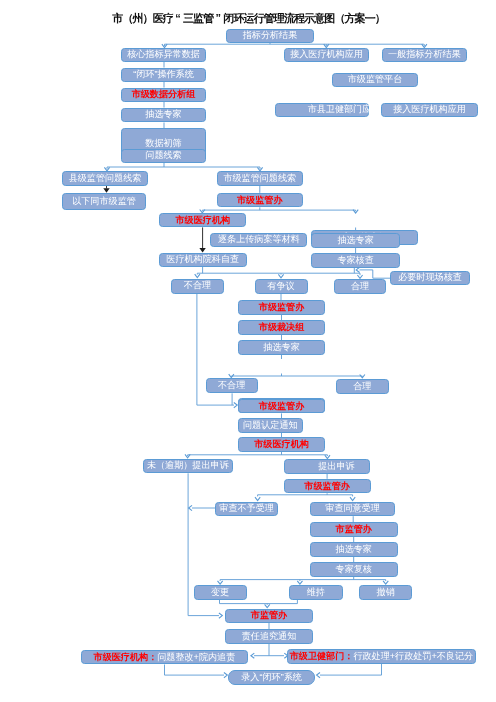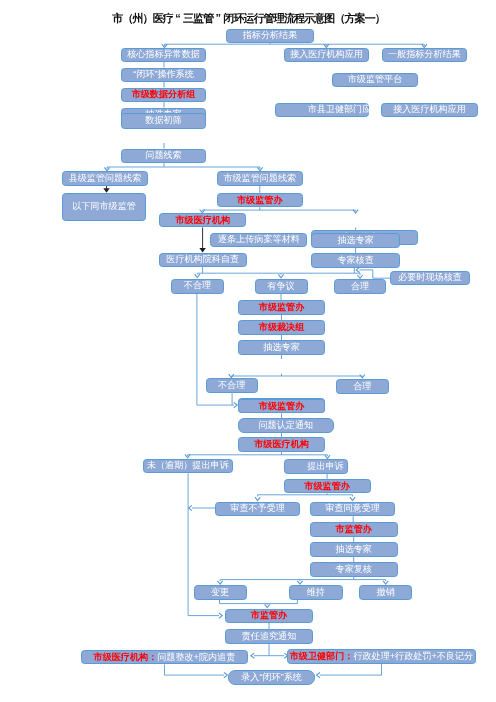--- a/index.html
+++ b/index.html
@@ -128,54 +128,54 @@
         <path d="M 223.9 672.5 L 227.3 675.1 L 223.9 677.7" stroke="#5B9BD5" stroke-width="1.1" fill="none" stroke-linecap="butt"></path>
         <path d="M 320 672.5 L 316.6 675.1 L 320 677.7" stroke="#5B9BD5" stroke-width="1.1" fill="none" stroke-linecap="butt"></path>
       </g>
   </svg>
   <div id="boxes">
       <div class="node" style="left: 226px; top: 28.5px; width: 88px; height: 14.5px;">指标分析结果</div>
       <div class="node" style="left: 121px; top: 47.5px; width: 85px; height: 14.5px;">核心指标异常数据</div>
       <div class="node" style="left: 121px; top: 67.5px; width: 85px; height: 14.5px;">“闭环”操作系统</div>
       <div class="node red" style="left: 121px; top: 87.5px; width: 85px; height: 14.5px;">市级数据分析组</div>
       <div class="node" style="left: 121px; top: 107.5px; width: 85px; height: 14.5px;">抽选专家</div>
-      <div class="node" style="left: 121px; top: 113px; width: 85px; height: 16px;">数据初筛</div>
+      <div class="node" style="left: 121px; top: 128px; width: 85px; height: 32px;">数据初筛</div>
       <div class="node" style="left: 121px; top: 148.5px; width: 85px; height: 14.5px;">问题线索</div>
       <div class="node" style="left: 284px; top: 47.5px; width: 85px; height: 14.5px;">接入医疗机构应用</div>
       <div class="node" style="left: 381.6px; top: 47.5px; width: 85.5px; height: 14.5px;">一般指标分析结果</div>
       <div class="node" style="left: 332px; top: 72.5px; width: 86px; height: 14.5px; text-align: right;">市级监管平台</div>
       <div class="node" style="left: 275px; top: 102.5px; width: 94px; height: 14.5px; padding-left: 44px;">市县卫健部门应用</div>
       <div class="node" style="left: 381px; top: 102.5px; width: 97px; height: 14.5px;">接入医疗机构应用</div>
       <div class="node" style="left: 62px; top: 171px; width: 86px; height: 14.5px;">县级监管问题线索</div>
-      <div class="node" style="left: 62px; top: 192.8px; width: 84px; height: 28px;">以下同市级监管</div>
+      <div class="node" style="left: 62px; top: 192.8px; width: 84px; height: 17px;">以下同市级监管</div>
       <div class="node" style="left: 216.5px; top: 171px; width: 86.5px; height: 14.5px;">市级监管问题线索</div>
       <div class="node red" style="left: 216.5px; top: 192.8px; width: 86.5px; height: 14.5px;">市级监管办</div>
       <div class="node red" style="left: 159.3px; top: 212.9px; width: 87px; height: 14.5px;">市级医疗机构</div>
       <div class="node" style="left: 210.4px; top: 232.5px; width: 97px; height: 14.5px;">逐条上传病案等材料</div>
       <div class="node" style="left: 158.7px; top: 252.5px; width: 88px; height: 14.5px;">医疗机构院科自查</div>
       <div class="node" style="left: 311.4px; top: 230px; width: 107px; height: 14.5px;">市级核查组</div>
       <div class="node" style="left: 311.4px; top: 233px; width: 88.4px; height: 14.5px;">抽选专家</div>
       <div class="node" style="left: 311.4px; top: 253.2px; width: 88.4px; height: 14.5px;">专家核查</div>
       <div class="node" style="left: 390px; top: 270.5px; width: 80px; height: 14.5px;">必要时现场核查</div>
       <div class="node" style="left: 171px; top: 278.5px; width: 53px; height: 15px;">不合理</div>
       <div class="node" style="left: 254.5px; top: 278.8px; width: 53px; height: 15px;">有争议</div>
       <div class="node" style="left: 334px; top: 279.2px; width: 52px; height: 15px;">合理</div>
       <div class="node red" style="left: 237.8px; top: 300.4px; width: 87.5px; height: 14.5px;">市级监管办</div>
       <div class="node red" style="left: 237.8px; top: 320.4px; width: 87.5px; height: 14.5px;">市级裁决组</div>
       <div class="node" style="left: 237.8px; top: 340px; width: 87.5px; height: 14.5px;">抽选专家</div>
       <div class="node" style="left: 237.8px; top: 359px; width: 87.5px; height: 14.5px; margin-top: 39px;">专家裁决</div>
       <div class="node" style="left: 205.6px; top: 378.3px; width: 52px; height: 15px;">不合理</div>
       <div class="node" style="left: 336.1px; top: 378.6px; width: 52.5px; height: 15px;">合理</div>
       <div class="node red" style="left: 237.8px; top: 398.9px; width: 87.5px; height: 14.5px;">市级监管办</div>
-      <div class="node" style="left: 237.8px; top: 418px; width: 96px; height: 14.5px; border-radius: 6px;">问题认定通知</div>
+      <div class="node" style="left: 237.8px; top: 418px; width: 65px; height: 14.5px;">问题认定通知</div>
       <div class="node red" style="left: 237.8px; top: 437.4px; width: 87.5px; height: 14.5px;">市级医疗机构</div>
       <div class="node" style="left: 142.8px; top: 458.5px; width: 90px; height: 14.5px; text-align: center;">未（逾期）提出申诉</div>
-      <div class="node" style="left: 284.4px; top: 459.3px; width: 64px; height: 14.5px; padding-left: 18px;">提出申诉</div>
+      <div class="node" style="left: 284.4px; top: 459.3px; width: 86px; height: 14.5px; padding-left: 18px;">提出申诉</div>
       <div class="node red" style="left: 283.6px; top: 478.8px; width: 87px; height: 14.5px;">市级监管办</div>
-      <div class="node" style="left: 215.1px; top: 501.6px; width: 85px; height: 14.5px;">审查不予受理</div>
+      <div class="node" style="left: 215.1px; top: 501.6px; width: 63px; height: 14.5px;">审查不予受理</div>
       <div class="node" style="left: 310.1px; top: 501.6px; width: 85px; height: 14.5px;">审查同意受理</div>
       <div class="node red" style="left: 310px; top: 522.4px; width: 87.5px; height: 14.5px;">市监管办</div>
       <div class="node" style="left: 310px; top: 542.4px; width: 87.5px; height: 14.5px;">抽选专家</div>
       <div class="node" style="left: 310px; top: 562.3px; width: 87.5px; height: 14.5px;">专家复核</div>
       <div class="node" style="left: 193.6px; top: 585px; width: 53px; height: 15px;">变更</div>
       <div class="node" style="left: 273.1px; top: 585px; width: 53.5px; height: 15px; margin-left: 16px;">维持</div>
       <div class="node" style="left: 359.2px; top: 585px; width: 53px; height: 15px;">撤销</div>
       <div class="node red" style="left: 224.8px; top: 608.5px; width: 88.4px; height: 14.5px;">市监管办</div>
       <div class="node" style="left: 224.8px; top: 629px; width: 88.4px; height: 14.5px;">责任追究通知</div>
       <div class="node" style="left: 80.6px; top: 649.9px; width: 167.7px; height: 14.5px;">

